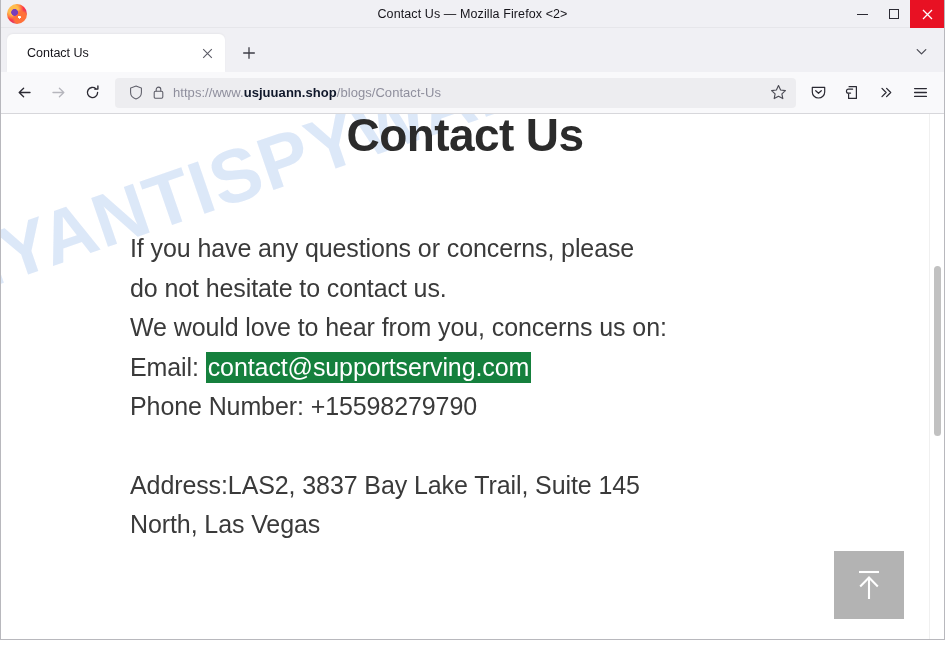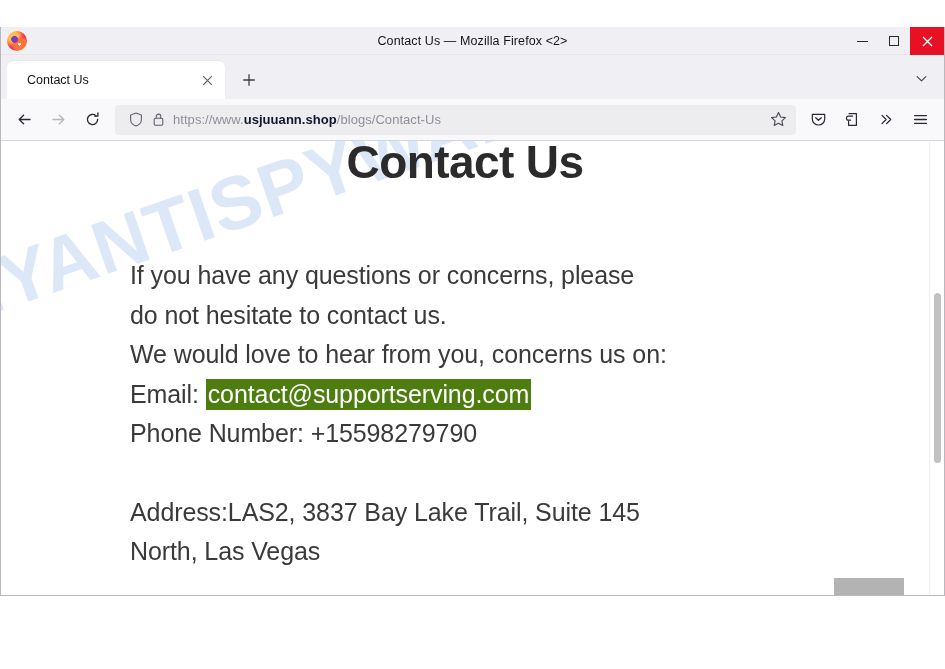--- a/index.html
+++ b/index.html
@@ -6,27 +6,26 @@
   html, body {
     width: 945px; height: 669px;
     overflow: hidden;
     font-family: "Liberation Sans", sans-serif;
     background: #ffffff;
   }
 
   
   .window {
     position: relative;
-    width: 945px; height: 569px;
+    width: 945px; height: 640px;
     background: #f9f9fb;
     border-left: 1px solid #b8b8bd;
     border-right: 1px solid #b8b8bd;
     border-bottom: 1px solid #b8b8bd;
     overflow: hidden;
-    margin-top: 27px;
   }
 
   
   .titlebar {
     position: relative;
     height: 28px;
     background: #f0f0f4;
     border-bottom: 1px solid #e6e6ea;
     display: flex; align-items: center;
   }
@@ -192,21 +191,21 @@
     left: 129px; top: 115px;
     width: 690px;
     font-size: 25px;
     line-height: 39.5px;
     color: #3a3a3a;
     letter-spacing: -.1px;
   }
   .body-copy p { margin: 0; }
   .spacer { height: 39px; }
   .sel {
-    background: #4d7c0f;
+    background: #15803d;
     color: #ffffff;
     padding: 1px 2px 2px 2px;
   }
 
   .top-btn {
     position: absolute;
     left: 833px; top: 437px;
     width: 70px; height: 68px;
     background: #b3b3b3;
     display: flex; align-items: center; justify-content: center;

